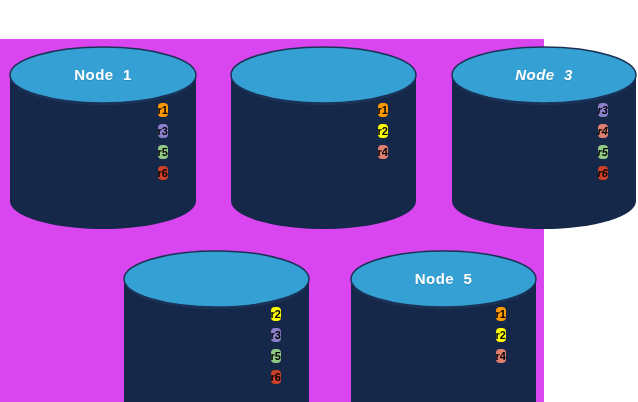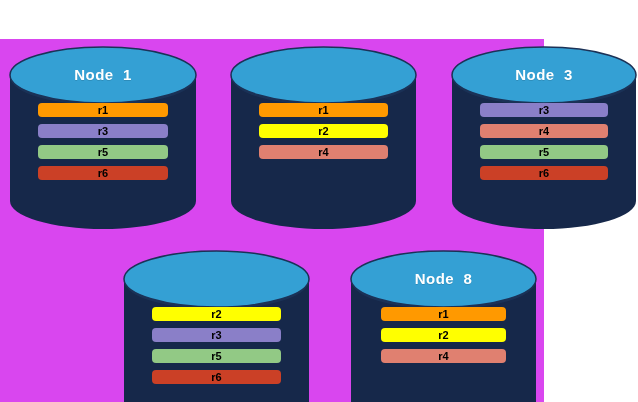--- a/index.html
+++ b/index.html
@@ -41,20 +41,21 @@
     line-height: 1;
     white-space: pre;
     text-shadow: 0 1px 0 rgba(0,0,0,0.12);
   }
   .bars {
     position: absolute;
     left: 0;
     width: 100%;
     display: flex;
     flex-direction: column;
+    align-items: flex-end;
   }
   .bar {
     height: 14px;
     border-radius: 4px;
     color: #000000;
     font-size: 11px;
     font-weight: bold;
     display: flex;
     align-items: center;
     justify-content: center;
@@ -103,21 +104,21 @@
           <span class="bar-label">r1</span>
         </div>
         <div class="bar" style="background: rgb(255, 255, 0);">
           <span class="bar-label">r2</span>
         </div>
         <div class="bar" style="background: rgb(224, 128, 112);">
           <span class="bar-label">r4</span>
         </div>
       </div>
     </div>
-    <div class="node" style="left: 452px; top: 8px; width: 184px; height: 182px;">
+    <div class="node" style="left: 452px; top: 8px; width: 184px; height: 182px; font-style: italic;">
       <svg class="node-svg" width="184" height="182" viewBox="0 0 184 182">
         <path d="M 0,28 L 0,154 A 92,28 0 0 0 184,154 L 184,28 A 92,28 0 0 1 0,28 Z" fill="#16284A"></path>
         <ellipse cx="92" cy="31" rx="91" ry="27" fill="#1B3257"></ellipse>
         <ellipse cx="92" cy="28" rx="92" ry="28" fill="#34A0D4" stroke="#1B3257" stroke-width="1.5"></ellipse>
       </svg>
       <div class="node-title" style="top: 20px;">Node  3</div>
       <div class="bars" style="top: 56px; padding-left: 28px; padding-right: 28px; box-sizing: border-box; gap: 7px;">
         <div class="bar" style="background: rgb(138, 127, 200);">
           <span class="bar-label">r3</span>
         </div>
@@ -152,21 +153,21 @@
           <span class="bar-label">r6</span>
         </div>
       </div>
     </div>
     <div class="node" style="left: 351px; top: 212px; width: 185px; height: 182px;">
       <svg class="node-svg" width="185" height="182" viewBox="0 0 185 182">
         <path d="M 0,28 L 0,154 A 92.5,28 0 0 0 185,154 L 185,28 A 92.5,28 0 0 1 0,28 Z" fill="#16284A"></path>
         <ellipse cx="92.5" cy="31" rx="91.5" ry="27" fill="#1B3257"></ellipse>
         <ellipse cx="92.5" cy="28" rx="92.5" ry="28" fill="#34A0D4" stroke="#1B3257" stroke-width="1.5"></ellipse>
       </svg>
-      <div class="node-title" style="top: 20px;">Node  8</div>
+      <div class="node-title" style="top: 20px;">Node  5</div>
       <div class="bars" style="top: 56px; padding-left: 30px; padding-right: 30px; box-sizing: border-box; gap: 7px;">
         <div class="bar" style="background: rgb(255, 153, 0);">
           <span class="bar-label">r1</span>
         </div>
         <div class="bar" style="background: rgb(255, 255, 0);">
           <span class="bar-label">r2</span>
         </div>
         <div class="bar" style="background: rgb(224, 128, 112);">
           <span class="bar-label">r4</span>
         </div>

